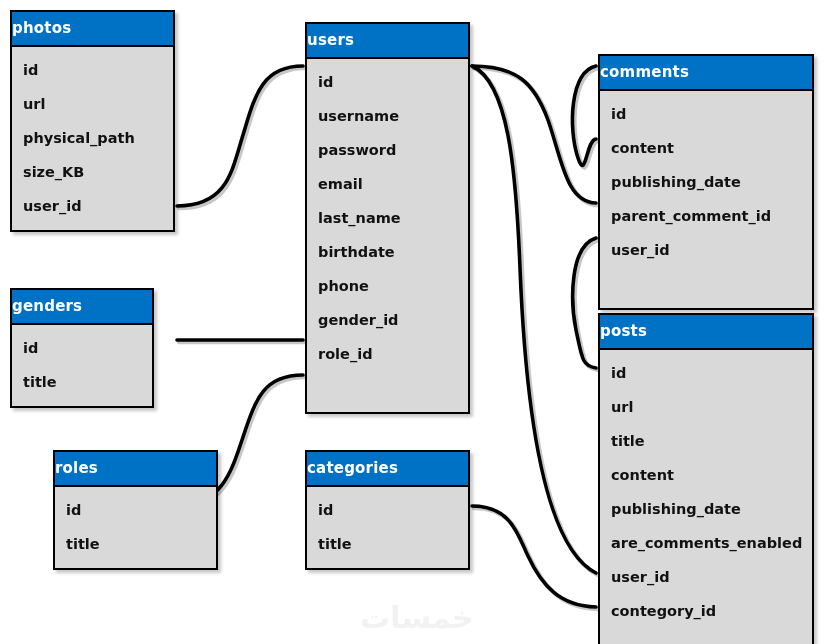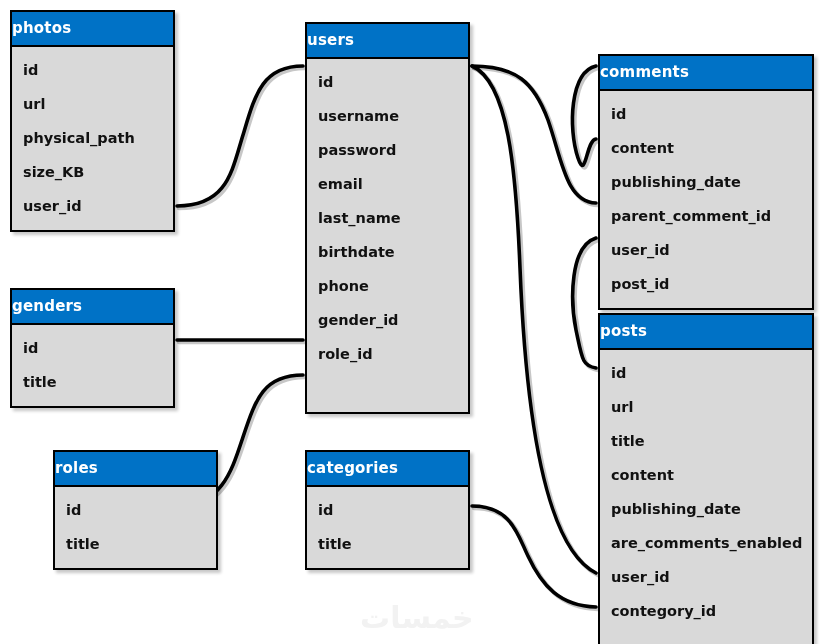--- a/index.html
+++ b/index.html
@@ -131,24 +131,23 @@
         </div>
       </div>
       <div class="entity" style="left: 598px; top: 10px; width: 216px; height: 256px; margin-top: 44px;">
         <div class="entity-header">comments</div>
         <div class="entity-body">
           <div class="field">id</div>
           <div class="field">content</div>
           <div class="field">publishing_date</div>
           <div class="field">parent_comment_id</div>
           <div class="field">user_id</div>
-          <div class="field">post_id</div>
         </div>
       </div>
-      <div class="entity" style="left: 10px; top: 288px; width: 165px; height: 120px;">
+      <div class="entity" style="left: 10px; top: 288px; width: 144px; height: 120px;">
         <div class="entity-header">genders</div>
         <div class="entity-body">
           <div class="field">id</div>
           <div class="field">title</div>
         </div>
       </div>
       <div class="entity" style="left: 598px; top: 313px; width: 216px; height: 420px;">
         <div class="entity-header">posts</div>
         <div class="entity-body">
           <div class="field">id</div>

